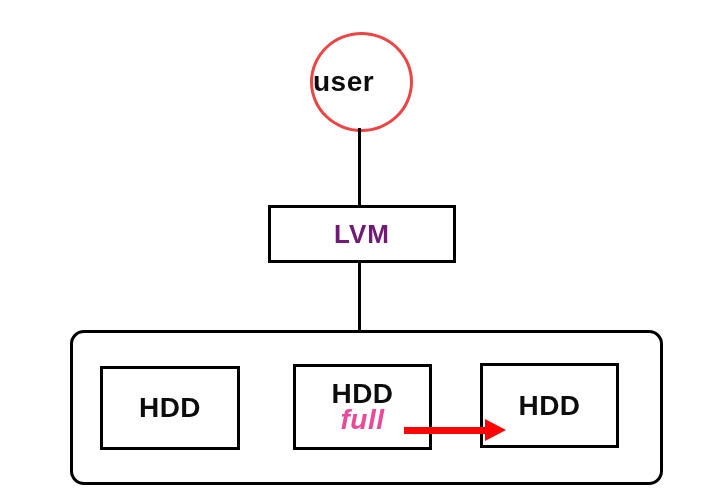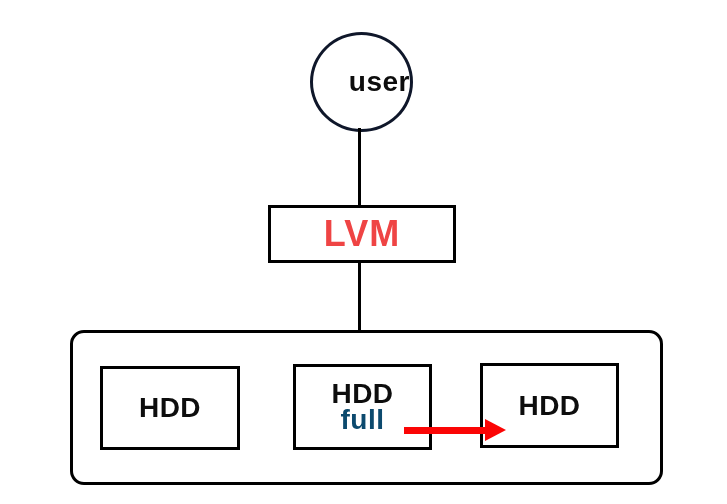--- a/index.html
+++ b/index.html
@@ -16,26 +16,26 @@
     font-family: "Liberation Sans", "DejaVu Sans", sans-serif;
   }
 
   
   .user-circle {
     position: absolute;
     left: 310px;
     top: 32px;
     width: 97px;
     height: 94px;
-    border: 3px solid #0f172a;
+    border: 3px solid #ef4444;
     border-radius: 50%;
     background: #ffffff;
     display: flex;
     align-items: center;
-    justify-content: flex-end;
+    justify-content: flex-start;
   }
   .user-circle .label {
     font-size: 28px;
     font-weight: 700;
     color: #0d0d0d;
     letter-spacing: 0.5px;
   }
 
   
   .connector-v {
@@ -53,23 +53,23 @@
     top: 205px;
     width: 182px;
     height: 52px;
     border: 3px solid #000000;
     background: #ffffff;
     display: flex;
     align-items: center;
     justify-content: center;
   }
   .lvm-box .label {
-    font-size: 36px;
+    font-size: 26px;
     font-weight: 700;
-    color: #ef4444;
+    color: #701a75;
     letter-spacing: 1px;
   }
 
   
   .storage-group {
     position: absolute;
     left: 70px;
     top: 330px;
     width: 587px;
     height: 149px;
@@ -95,22 +95,23 @@
 
   .hdd-label {
     font-size: 28px;
     font-weight: 700;
     color: #0d0d0d;
     letter-spacing: 0.5px;
   }
   .hdd-status {
     font-size: 28px;
     font-weight: 700;
-    color: #0c4a6e;
+    color: #ec4899;
     letter-spacing: 0.5px;
+    font-style: italic;
   }
 
   
   .arrow-line {
     position: absolute;
     left: 404px;
     top: 427px;
     width: 83px;
     height: 7px;
     background: #fb0505;

